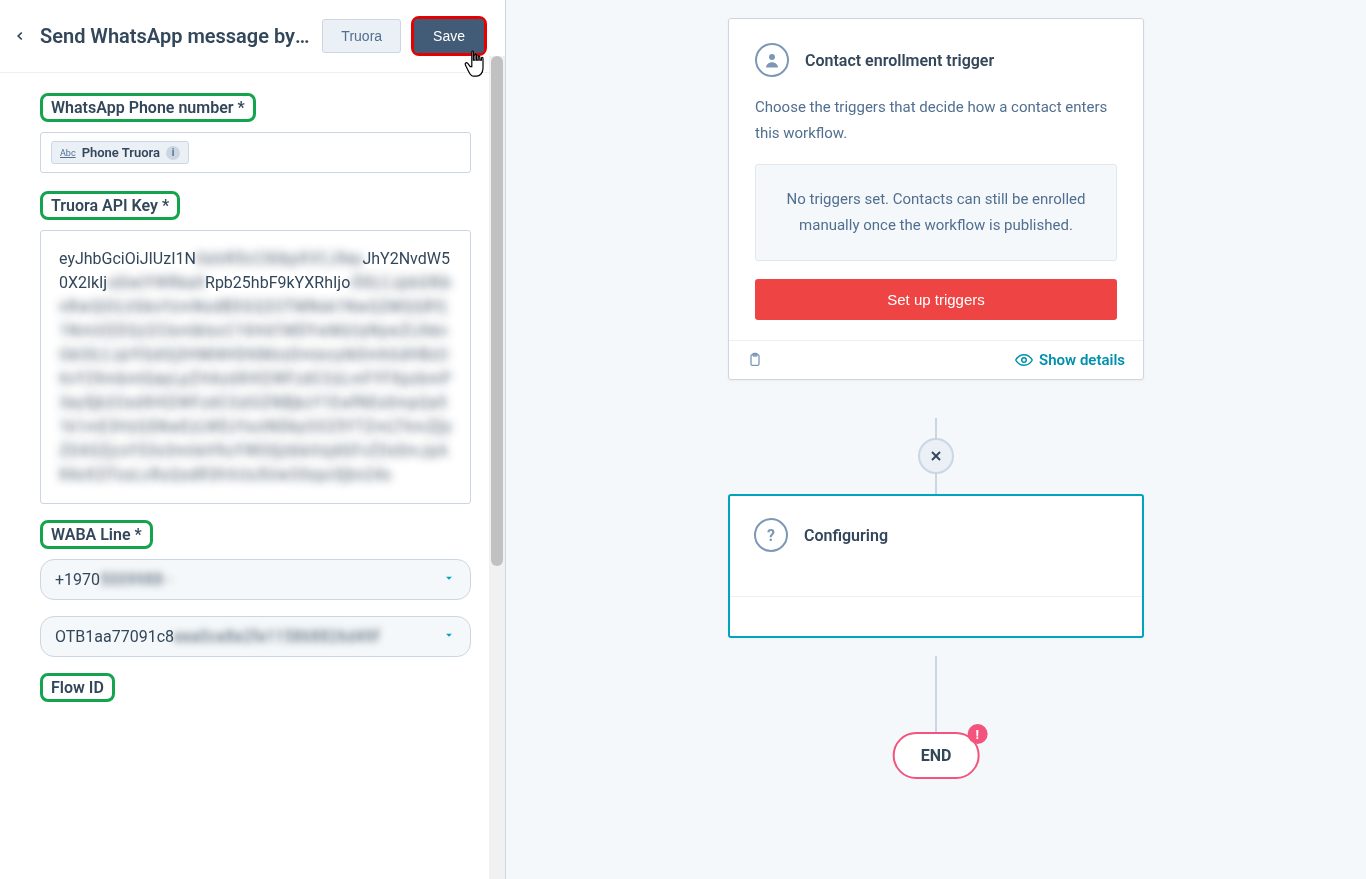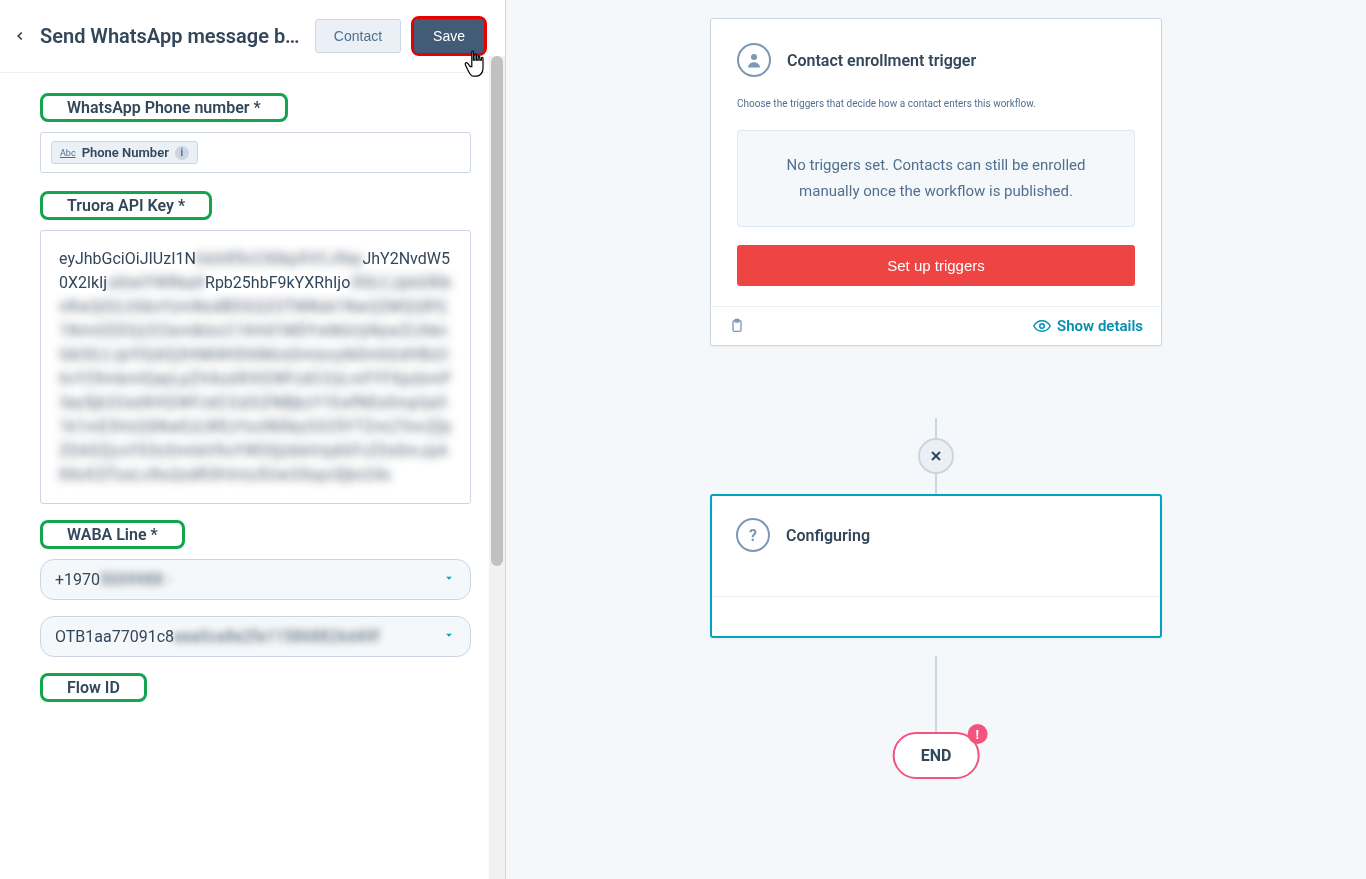--- a/index.html
+++ b/index.html
@@ -100,21 +100,21 @@
   .panel-desc {
     font-size:16px;
     color:#33475b;
     line-height:1.6;
     margin-bottom:24px;
   }
   .label-highlight {
     display:inline-block;
     border:3px solid #14a44d;
     border-radius:8px;
-    padding:2px 24px;
+    padding:2px 8px;
     margin-bottom:10px;
     font-size:16px;
     font-weight:600;
     color:#33475b;
   }
   .token-input-wrap {
     border:1px solid #cbd6e2;
     border-radius:3px;
     padding:8px 10px;
     display:flex;
@@ -202,21 +202,21 @@
   .right-canvas {
     flex:1;
     position:relative;
     background:#f5f8fa;
     overflow:hidden;
   }
   .flow-card {
     position:absolute;
     left:50%;
     transform: translateX(-50%);
-    width:452px;
+    width:416px;
     background:#fff;
     border:1px solid #cbd6e2;
     border-radius:3px;
     box-shadow: 0 1px 3px rgba(0,0,0,0.04);
   }
   .trigger-card { top:18px; }
   .trigger-content { padding:24px 26px 20px 26px; }
   .trigger-head {
     display:flex;
     align-items:center;
@@ -230,21 +230,21 @@
     display:flex; align-items:center; justify-content:center;
     color:#7c98b6;
     flex-shrink:0;
   }
   .trigger-title {
     font-size:16px;
     font-weight:600;
     color:#33475b;
   }
   .trigger-desc {
-    font-size:10px;
+    font-size:15px;
     color:#516f90;
     line-height:1.7;
     margin-bottom:18px;
   }
   .trigger-empty {
     border:1px solid #dfe8f0;
     border-radius:3px;
     padding:22px 18px;
     text-align:center;
     font-size:15px;
@@ -364,36 +364,36 @@
 <div class="layout">
 
   <div class="left-panel">
     <div class="left-header">
       <div class="back-icon">
         <svg width="14" height="14" viewBox="0 0 24 24" fill="none" stroke="currentColor" stroke-width="3">
             <polyline points="15 18 9 12 15 6"></polyline>
           </svg>
       </div>
       <div class="panel-title">Send WhatsApp message by Tr…</div>
-      <button class="btn btn-cancel">Contact</button>
+      <button class="btn btn-cancel">Truora</button>
       <div class="save-wrapper">
         <button class="btn btn-save">Save</button>
         <svg class="cursor-hand" viewBox="0 0 32 40">
           <path d="M12 4 C12 2 14 2 14 4 L14 14 L16 14 L16 8 C16 6 18 6 18 8 L18 14 L20 14 L20 10 C20 8 22 8 22 10 L22 14 L24 14 L24 12 C24 10 26 10 26 12 L26 24 C26 30 22 34 18 34 L14 34 C12 34 10 32 8 28 L4 20 C3 18 5 16 7 18 L10 22 L12 22 Z" fill="#fff" stroke="#000" stroke-width="1.5"></path>
         </svg>
       </div>
     </div>
 
     <div class="left-body">
 
       <div class="label-highlight">WhatsApp Phone number *</div>
       <div class="token-input-wrap">
         <div class="token-chip">
           <span class="abc">Abc</span>
-          <span>Phone Number</span>
+          <span>Phone Truora</span>
           <span class="info-icon">i</span>
         </div>
       </div>
 
       <div class="label-highlight">Truora API Key *</div>
       <div class="textarea-box">
         <span>eyJhbGciOiJIUzI1N</span><span class="blur">iIsInR5cCI6IkpXVCJ9ey</span><span>JhY2NvdW50X2lkIj</span><span class="blur">oiIiwiYWRkaX</span><span>Rpb25hbF9kYXRhIjo</span><span class="blur">i50LCJpbGRibnRwQiOLUGkxY</span><span class="blur">zmNodBDGQ2OTMNsk1NwQ2MQQ8Yj1NmUl2DQz2ClsmiklocC16Hd1MDYwMzUyNywZlJhknGkOlLCJpYlQdOj3HMl4HDhlMzsDmiocytk0mhGdHBzO6vY29mbmlQayLpZHAzdXHl2WFzdCOzLmFYFXpzbmP3ey5jb2OsdXHl2WFzdCOzlOZNBjkzY1EwfNEs0mpQa51k1mE3HzQSNwEzLWEzYsctNDkyOO25YTZmLThmZjlyZDASZjcxYS3s3mrleV9uYWlOljzbleVojdGFvZDx0mJpA84xX2lToxLcRuQodR3hVcIu5UwO0xpc0jbn24s</span>
       </div>
 
       <div class="label-highlight">WABA Line *</div>

